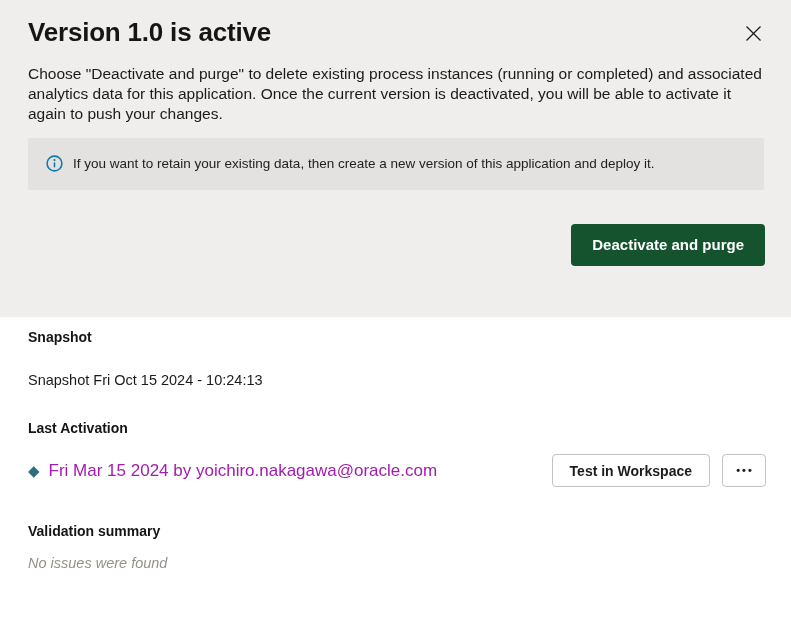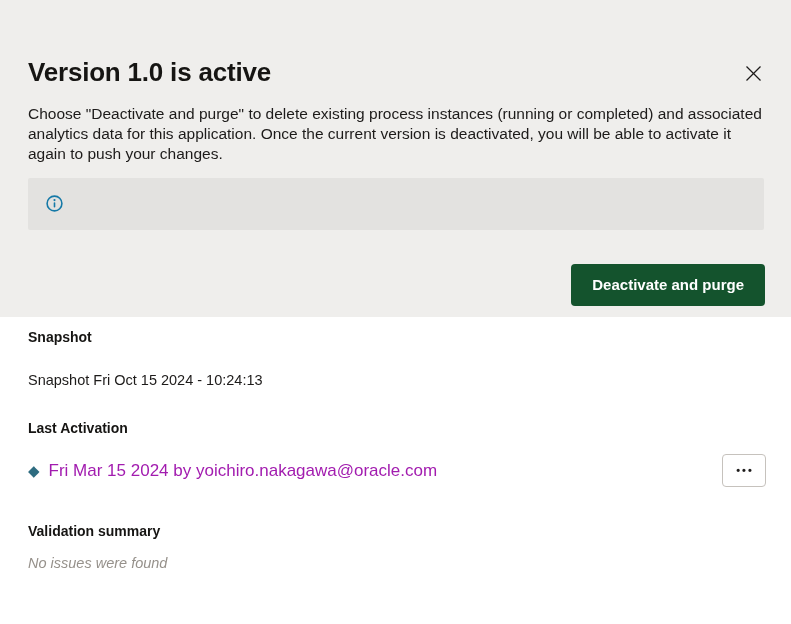--- a/index.html
+++ b/index.html
@@ -14,21 +14,21 @@
     width: 791px;
     height: 624px;
     background: #ffffff;
     overflow: hidden;
   }
 
   
   .header-section {
     background: #efeeec;
     height: 317px;
-    padding: 58px 26px 0 28px;
+    padding: 18px 26px 0 28px;
   }
   .title-row {
     display: flex;
     align-items: flex-start;
     justify-content: space-between;
   }
   .dialog-title {
     font-size: 26px;
     font-weight: 700;
     color: #161513;
@@ -188,40 +188,42 @@
     <p class="dialog-desc">Choose "Deactivate and purge" to delete existing process instances (running or completed) and associated analytics data for this application. Once the current version is deactivated, you will be able to activate it again to push your changes.</p>
 
     <div class="info-banner">
       <span class="info-icon">
         <svg width="17" height="17" viewBox="0 0 17 17">
           <circle cx="8.5" cy="8.5" r="7.4" fill="none" stroke="#1579a7" stroke-width="1.6"></circle>
           <circle cx="8.5" cy="5.1" r="1.1" fill="#1579a7"></circle>
           <rect x="7.7" y="7.3" width="1.6" height="5.2" rx="0.8" fill="#1579a7"></rect>
         </svg>
       </span>
+      <span class="info-banner-text">If you want to retain your existing data, then create a new version of this application and deploy it.</span>
     </div>
 
     <div class="header-actions">
       <button class="primary-btn">Deactivate and purge</button>
     </div>
   </div>
 
   <div class="body-section">
 
     <h2 class="section-heading">Snapshot</h2>
     <div class="snapshot-value">Snapshot Fri Oct 15 2024 - 10:24:13</div>
 
     <h2 class="section-heading heading-last-activation">Last Activation</h2>
 
     <div class="activation-row">
       <div class="activation-left">
         <span class="diamond-icon">◆</span>
         <span class="activation-text">Fri Mar 15 2024 by yoichiro.nakagawa@oracle.com</span>
       </div>
       <div class="activation-buttons">
+        <button class="secondary-btn">Test in Workspace</button>
         <button class="more-btn" aria-label="More actions">
           <span class="dots">•••</span>
         </button>
       </div>
     </div>
 
     <h2 class="section-heading heading-validation">Validation summary</h2>
     <div class="validation-value">No issues were found</div>
 
   </div>

